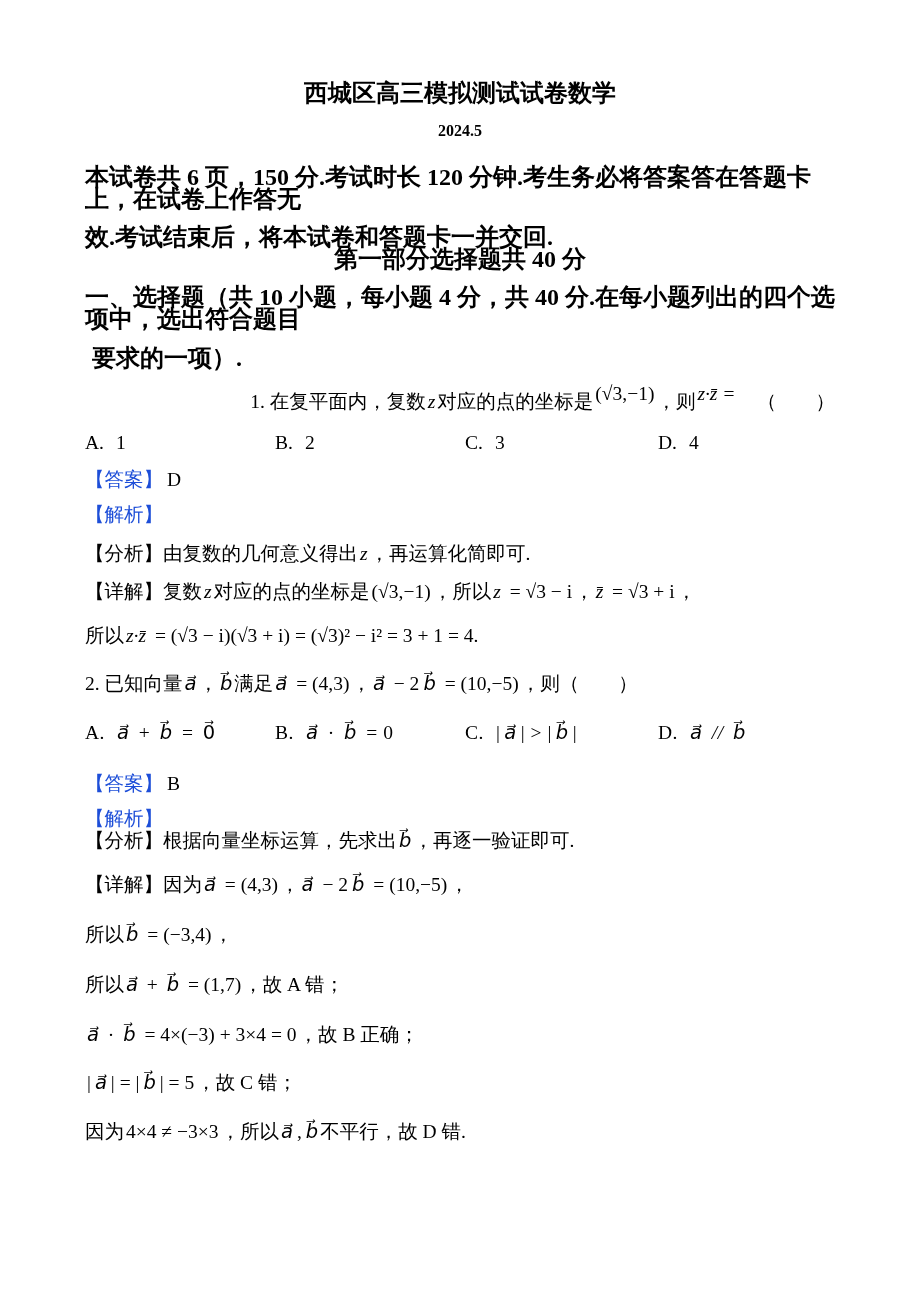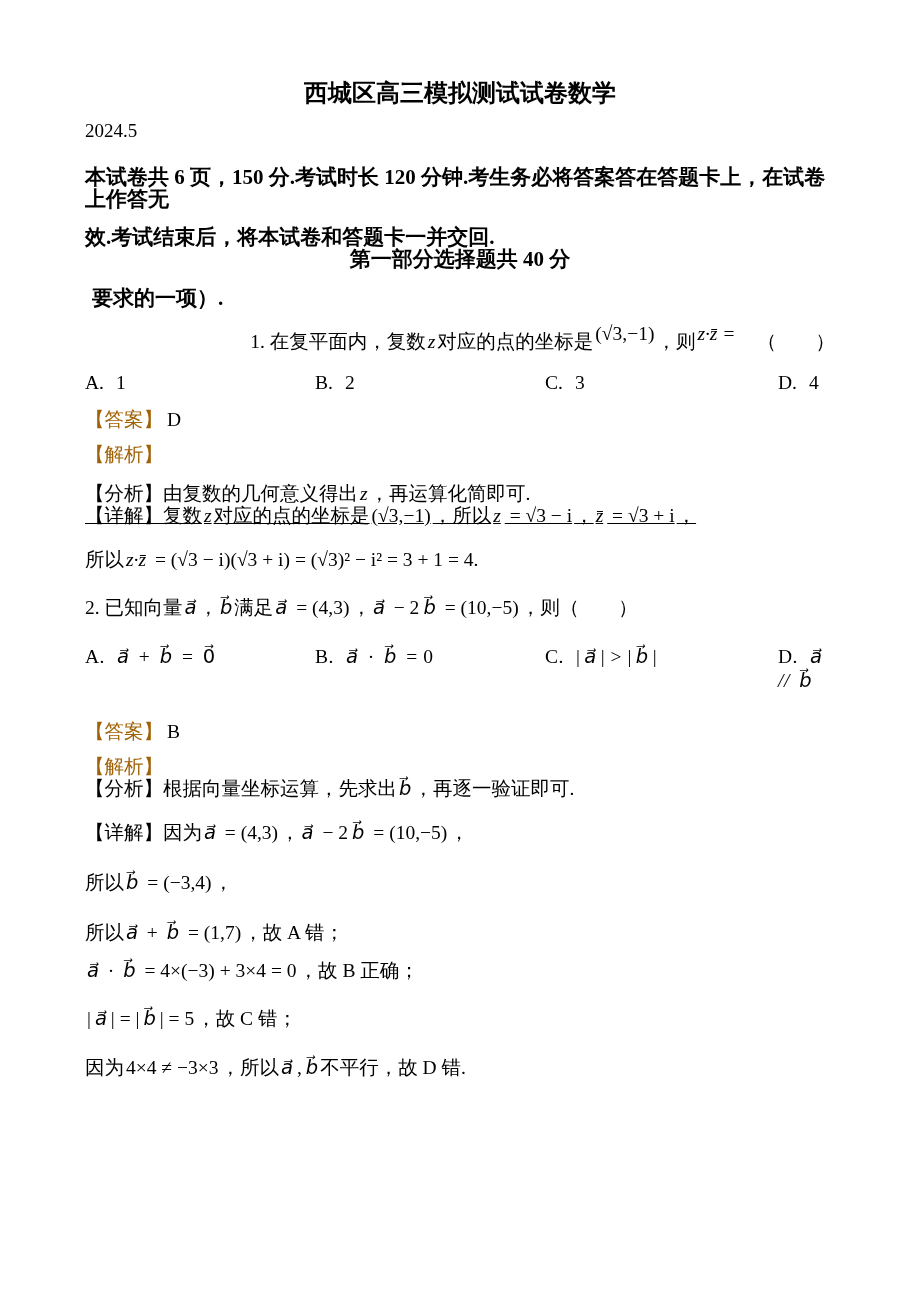--- a/index.html
+++ b/index.html
@@ -17,77 +17,77 @@
   .title {
     margin: 0;
     padding-top: 80px;
     text-align: center;
     font-size: 24px;
     font-weight: bold;
     line-height: 26px;
   }
   .date {
     margin-top: 14px;
-    text-align: left;
-    font-size: 19px;
-    font-weight: normal;
+    text-align: center;
+    font-size: 16px;
+    font-weight: bold;
     line-height: 22px;
   }
   .line { line-height: 22px; }
-  .bold { font-weight: bold; font-size: 21px; }
+  .bold { font-weight: bold; font-size: 24px; }
   .center { text-align: center; }
   .opts {
     display: grid;
     grid-template-columns: 190px 190px 193px 1fr;
     line-height: 24px;
-    gap: 40px;
   }
   .opt-label { margin-right: 10px; }
   .m  { font-style: normal; margin: 0 2px; }
   .mi { font-style: italic; margin: 0 2px; }
   .raise { position: relative; top: -8px; display: inline-block; }
-  .blue { color: #a16207; }
+  .blue { color: #1d4ed8; }
   .ans-val { margin-left: 4px; }
   .q2opts .cell { letter-spacing: 0.5px; }
 </style>
 </head>
 <body>
 
 <div class="page">
   <div class="content">
 
     <h1 class="title">西城区高三模拟测试试卷数学</h1>
     <div class="date">2024.5</div>
 
     <div class="line bold" style="margin-top:24px;">本试卷共 6 页，150 分.考试时长 120 分钟.考生务必将答案答在答题卡上，在试卷上作答无</div>
     <div class="line bold" style="margin-top:16px;">效.考试结束后，将本试卷和答题卡一并交回.</div>
 
     <div class="line bold center" style="">第一部分选择题共 40 分</div>
 
+    <div class="line bold" style="margin-top:16px;">一、选择题（共 10 小题，每小题 4 分，共 40 分.在每小题列出的四个选项中，选出符合题目</div>
     <div class="line bold" style="margin-top:17px;margin-left:7px;">要求的一项）.</div>
 
     <div>
       <div class="line" style="margin-top:22px;text-align:right;"><span>1. 在复平面内，复数</span><span class="mi">z</span><span>对应的点的坐标是</span><span class="m raise">(√3,−1)</span><span>，则</span><span class="mi raise">z·z̄ =</span><span>　（　　）</span></div>
 
       <div class="opts" style="margin-top:18px;">
         <div class="cell"><span class="opt-label">A.</span><span><span class="m">1</span></span></div>
         <div class="cell"><span class="opt-label">B.</span><span><span class="m">2</span></span></div>
         <div class="cell"><span class="opt-label">C.</span><span><span class="m">3</span></span></div>
         <div class="cell"><span class="opt-label">D.</span><span><span class="m">4</span></span></div>
       </div>
 
       <div class="line" style="margin-top:14px;">
         <span class="blue">【答案】</span><span class="ans-val">D</span>
       </div>
       <div class="line" style="margin-top:13px;">
         <span class="blue">【解析】</span>
       </div>
 
       <div class="line" style="margin-top:17px;"><span>【分析】由复数的几何意义得出</span><span class="mi">z</span><span>，再运算化简即可.</span></div>
-      <div class="line" style="text-decoration:underline;"><span>【详解】复数</span><span class="mi">z</span><span>对应的点的坐标是</span><span class="m">(√3,−1)</span><span>，所以</span><span class="mi">z</span><span class="m"> = √3 − i</span><span>，</span><span class="mi">z̄</span><span class="m"> = √3 + i</span><span>，</span></div>
+      <div class="line" style="margin-top:16px;"><span>【详解】复数</span><span class="mi">z</span><span>对应的点的坐标是</span><span class="m">(√3,−1)</span><span>，所以</span><span class="mi">z</span><span class="m"> = √3 − i</span><span>，</span><span class="mi">z̄</span><span class="m"> = √3 + i</span><span>，</span></div>
       <div class="line" style="margin-top:22px;"><span>所以</span><span class="mi">z·z̄</span><span class="m"> = (√3 − i)(√3 + i) = (√3)² − i² = 3 + 1 = 4.</span></div>
     </div>
 
     <div>
       <div class="line" style="margin-top:26px;"><span>2. 已知向量</span><span class="mi">a⃗</span><span>，</span><span class="mi">b⃗</span><span>满足</span><span class="mi">a⃗</span><span class="m"> = (4,3)</span><span>，</span><span class="mi">a⃗</span><span class="m"> − 2</span><span class="mi">b⃗</span><span class="m"> = (10,−5)</span><span>，则（　　）</span></div>
 
       <div class="opts q2opts" style="margin-top:26px;">
         <div class="cell"><span class="opt-label">A.</span><span><span class="mi">a⃗</span><span class="m"> + </span><span class="mi">b⃗</span><span class="m"> = </span><span class="m">0⃗</span></span></div>
         <div class="cell"><span class="opt-label">B.</span><span><span class="mi">a⃗</span><span class="m"> · </span><span class="mi">b⃗</span><span class="m"> = 0</span></span></div>
         <div class="cell"><span class="opt-label">C.</span><span><span class="m">|</span><span class="mi">a⃗</span><span class="m">| &gt; |</span><span class="mi">b⃗</span><span class="m">|</span></span></div>
@@ -98,19 +98,19 @@
         <span class="blue">【答案】</span><span class="ans-val">B</span>
       </div>
       <div class="line" style="margin-top:13px;">
         <span class="blue">【解析】</span>
       </div>
 
       <div class="line" style=""><span>【分析】根据向量坐标运算，先求出</span><span class="mi">b⃗</span><span>，再逐一验证即可.</span></div>
       <div class="line" style="margin-top:22px;"><span>【详解】因为</span><span class="mi">a⃗</span><span class="m"> = (4,3)</span><span>，</span><span class="mi">a⃗</span><span class="m"> − 2</span><span class="mi">b⃗</span><span class="m"> = (10,−5)</span><span>，</span></div>
       <div class="line" style="margin-top:28px;"><span>所以</span><span class="mi">b⃗</span><span class="m"> = (−3,4)</span><span>，</span></div>
       <div class="line" style="margin-top:28px;"><span>所以</span><span class="mi">a⃗</span><span class="m"> + </span><span class="mi">b⃗</span><span class="m"> = (1,7)</span><span>，故 A 错；</span></div>
-      <div class="line" style="margin-top:16px;"><span class="mi">a⃗</span><span class="m"> · </span><span class="mi">b⃗</span><span class="m"> = 4×(−3) + 3×4 = 0</span><span>，故 B 正确；</span></div>
+      <div class="line" style="margin-top:28px;"><span class="mi">a⃗</span><span class="m"> · </span><span class="mi">b⃗</span><span class="m"> = 4×(−3) + 3×4 = 0</span><span>，故 B 正确；</span></div>
       <div class="line" style="margin-top:26px;"><span class="m">|</span><span class="mi">a⃗</span><span class="m">| = |</span><span class="mi">b⃗</span><span class="m">| = 5</span><span>，故 C 错；</span></div>
       <div class="line" style="margin-top:27px;"><span>因为</span><span class="m">4×4 ≠ −3×3</span><span>，所以</span><span class="mi">a⃗</span><span class="m">,</span><span class="mi">b⃗</span><span>不平行，故 D 错.</span></div>
     </div>
 
   </div>
 </div>
 
 </body></html>

